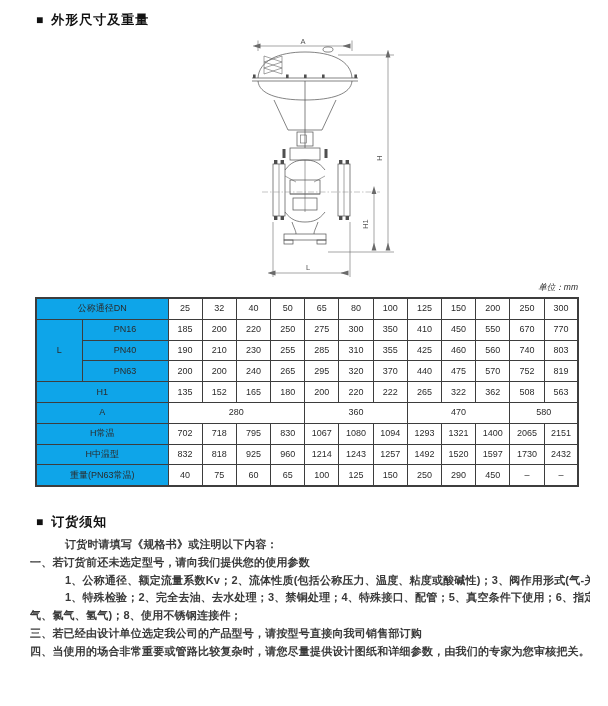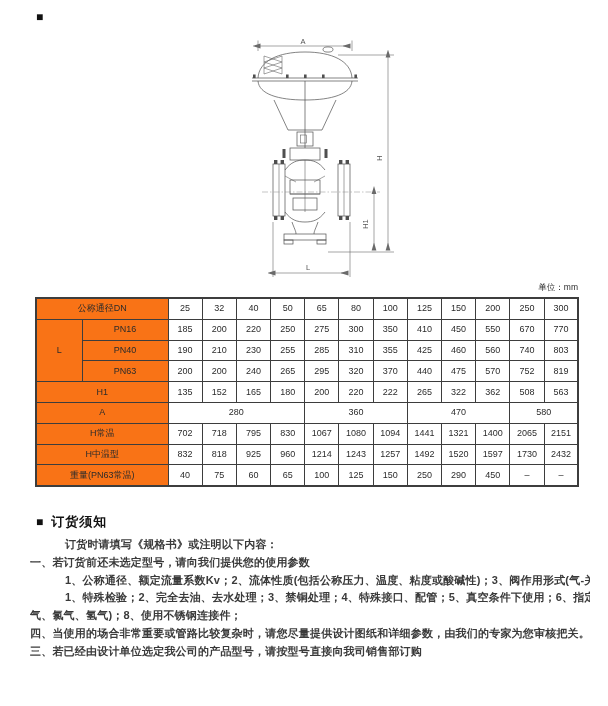--- a/index.html
+++ b/index.html
@@ -18,36 +18,36 @@
     letter-spacing:1px;white-space:nowrap;
   }
   .sec-title .marker{font-size:12px;line-height:1;letter-spacing:0;}
   #sec1{top:11px;}
   #sec2{top:513px;}
 
   #drawing{position:absolute;left:238px;top:36px;}
 
   #unit-label{
     position:absolute;left:35px;top:282px;width:543px;
-    text-align:right;font-size:8.5px;color:#2b2b2b;
+    text-align:right;font-size:8.5px;color:#2b2b2b;font-style:italic;
   }
 
   #dims{
     position:absolute;left:35px;top:297px;
     border-collapse:collapse;table-layout:fixed;
     border:2px solid #3d3d3d;
   }
   #dims th,#dims td{
     border:1.4px solid #3d3d3d;
     height:19.8px;padding:0;
     text-align:center;vertical-align:middle;
     font-size:9px;font-weight:normal;color:#2b2b2b;
     line-height:1;overflow:hidden;white-space:nowrap;
   }
-  #dims th{background:#f97316;}
+  #dims th{background:#0ea5e9;}
   #dims td{background:#ffffff;}
 
   #notice-body{
     position:absolute;left:30px;top:536px;width:560px;
     font-size:11px;line-height:17.8px;color:#3a3a3a;
     font-weight:600;letter-spacing:0.2px;
   }
   #notice-body .line{white-space:nowrap;overflow:hidden;}
   #notice-body .indent{padding-left:35px;}
 
@@ -56,20 +56,21 @@
   svg .fil{fill:#4f4f4f;stroke:none;}
   svg .dim{stroke:#6a6a6a;stroke-width:0.6;fill:none;}
   svg text{font-family:"Liberation Sans",sans-serif;font-size:7.5px;fill:#555;}
   svg .cl{stroke:#8a8a8a;stroke-width:0.5;stroke-dasharray:6 2 1.5 2;fill:none;}
 </style>
 </head>
 <body>
 
 <div class="sec-title" id="sec1">
   <span class="marker">■</span>
+  <span>外形尺寸及重量</span>
 </div>
 
 <svg id="drawing" width="175" height="252" viewBox="0 0 175 252" aria-hidden="true">
   <defs>
     <marker id="arr" markerWidth="9" markerHeight="8" refX="7.5" refY="3" orient="auto" markerUnits="userSpaceOnUse">
       <path d="M0,3 L8,0.6 L8,5.4 Z" fill="#6a6a6a"></path>
     </marker>
   </defs>
 
   <path class="dim" d="M20,4.5 V15 M114,4.5 V15"></path>
@@ -243,21 +244,21 @@
       </tr>
       <tr>
         <th colspan="2">H常温</th>
         <td>702</td>
         <td>718</td>
         <td>795</td>
         <td>830</td>
         <td>1067</td>
         <td>1080</td>
         <td>1094</td>
-        <td>1441</td>
+        <td>1293</td>
         <td>1321</td>
         <td>1400</td>
         <td>2065</td>
         <td>2151</td>
       </tr>
       <tr>
         <th colspan="2">H中温型</th>
         <td>832</td>
         <td>818</td>
         <td>925</td>
@@ -294,16 +295,16 @@
   <span>订货须知</span>
 </div>
 
 <div id="notice-body">
   <div class="line indent">订货时请填写《规格书》或注明以下内容：</div>
   <div>
       <div class="line">一、若订货前还未选定型号，请向我们提供您的使用参数</div>
       <div class="line indent">1、公称通径、额定流量系数Kv；2、流体性质(包括公称压力、温度、粘度或酸碱性)；3、阀作用形式(气-关式或气-开式)；4、流量特</div>
       <div class="line indent">1、特殊检验；2、完全去油、去水处理；3、禁铜处理；4、特殊接口、配管；5、真空条件下使用；6、指定涂层颜色；7、特殊介质(氧</div>
       <div class="line">气、氯气、氢气)；8、使用不锈钢连接件；</div>
+      <div class="line">三、若已经由设计单位选定我公司的产品型号，请按型号直接向我司销售部订购</div>
       <div class="line">四、当使用的场合非常重要或管路比较复杂时，请您尽量提供设计图纸和详细参数，由我们的专家为您审核把关。</div>
-      <div class="line">三、若已经由设计单位选定我公司的产品型号，请按型号直接向我司销售部订购</div>
     </div>
 </div>
 
 </body></html>

